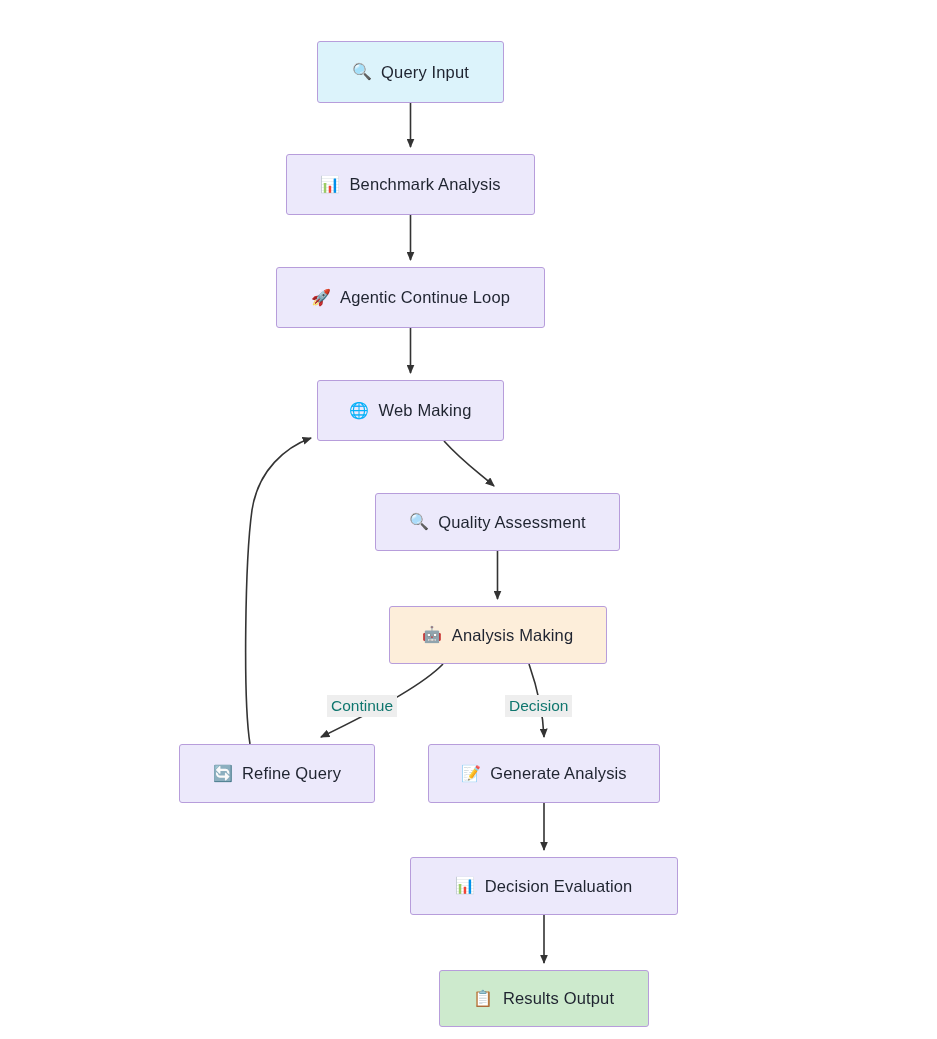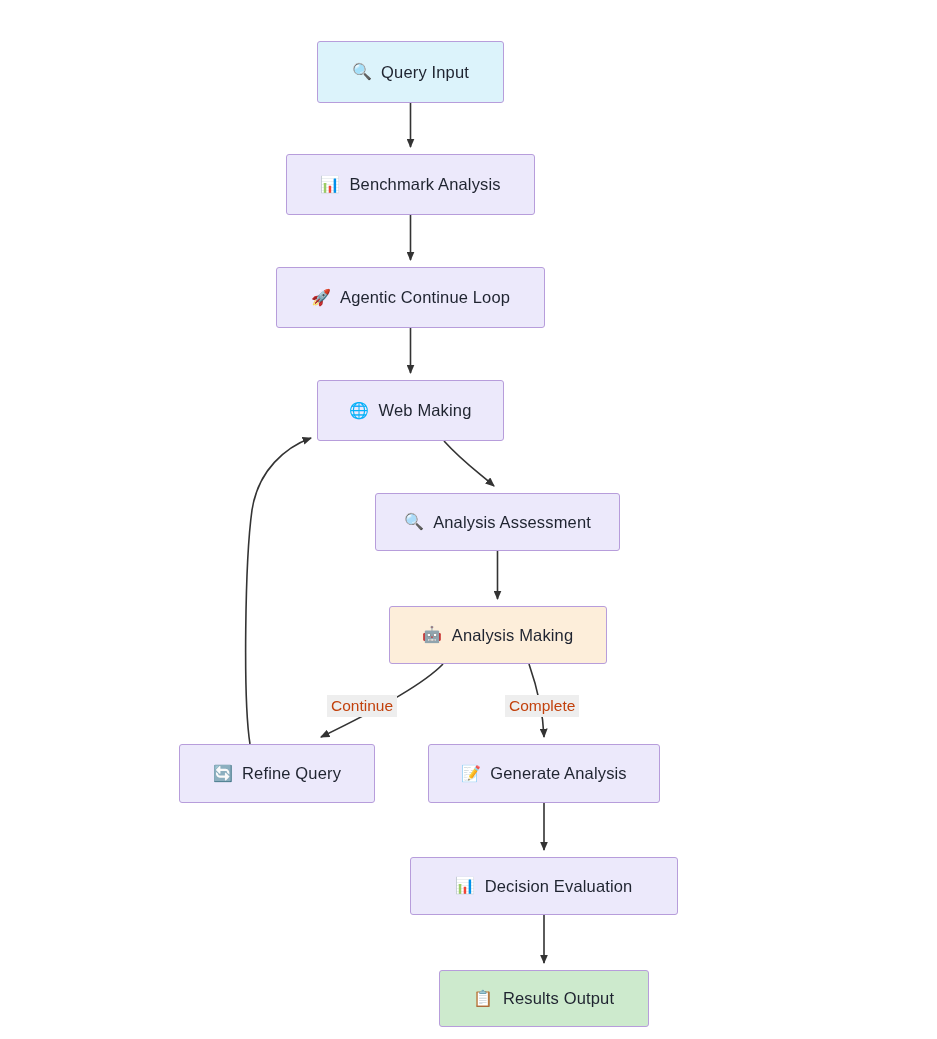--- a/index.html
+++ b/index.html
@@ -63,21 +63,21 @@
 
   
   .node.fill-lavender { background: #ece9fb; border-color: #b79ddb; }
   .node.fill-cyan     { background: #dcf3fb; border-color: #b79ddb; }
   .node.fill-peach    { background: #fdeeda; border-color: #b79ddb; }
   .node.fill-green    { background: #cdeacd; border-color: #b79ddb; }
 
   .edge-label {
     position: absolute;
     background: #eeeeee;
-    color: #c2410c;
+    color: #0f766e;
     font-size: 15.5px;
     line-height: 1.15;
     padding: 2px 4px;
     white-space: nowrap;
     font-family: "Liberation Sans", "DejaVu Sans", sans-serif;
   }
 </style>
 </head>
 <body>
 
@@ -126,21 +126,21 @@
     <span class="node-label">Agentic Continue Loop</span>
   </div>
 
   <div class="node fill-lavender" style="left:317px; top:380px; width:187px; height:61px;">
     <span class="node-emoji">🌐</span>
     <span class="node-label">Web Making</span>
   </div>
 
   <div class="node fill-lavender" style="left:375px; top:493px; width:245px; height:58px;">
     <span class="node-emoji">🔍</span>
-    <span class="node-label">Analysis Assessment</span>
+    <span class="node-label">Quality Assessment</span>
   </div>
 
   <div class="node fill-peach" style="left:389px; top:606px; width:218px; height:58px;">
     <span class="node-emoji">🤖</span>
     <span class="node-label">Analysis Making</span>
   </div>
 
   <div class="node fill-lavender" style="left:179px; top:744px; width:196px; height:59px;">
     <span class="node-emoji">🔄</span>
     <span class="node-label">Refine Query</span>
@@ -156,15 +156,15 @@
     <span class="node-label">Decision Evaluation</span>
   </div>
 
   <div class="node fill-green" style="left:439px; top:970px; width:210px; height:57px;">
     <span class="node-emoji">📋</span>
     <span class="node-label">Results Output</span>
   </div>
 
   <div class="edge-label" style="left:327px; top:695px;">Continue</div>
 
-  <div class="edge-label" style="left:505px; top:695px;">Complete</div>
+  <div class="edge-label" style="left:505px; top:695px;">Decision</div>
 
 </div>
 
 </body></html>

